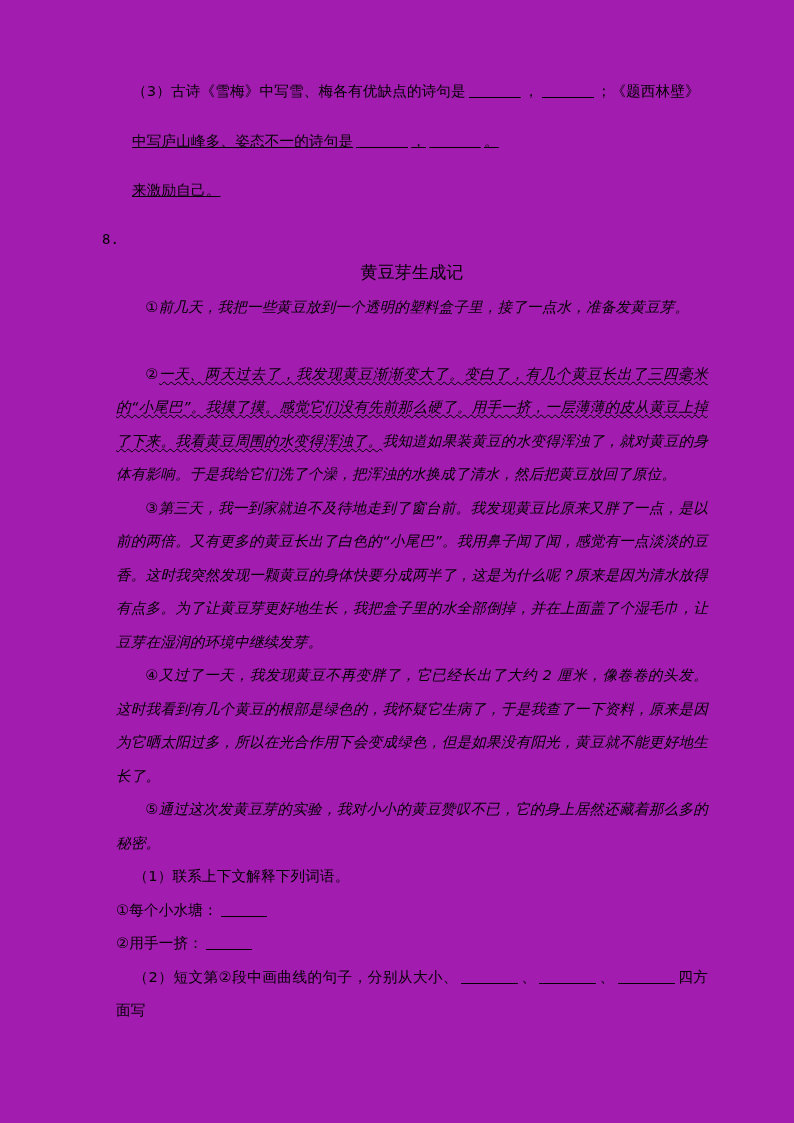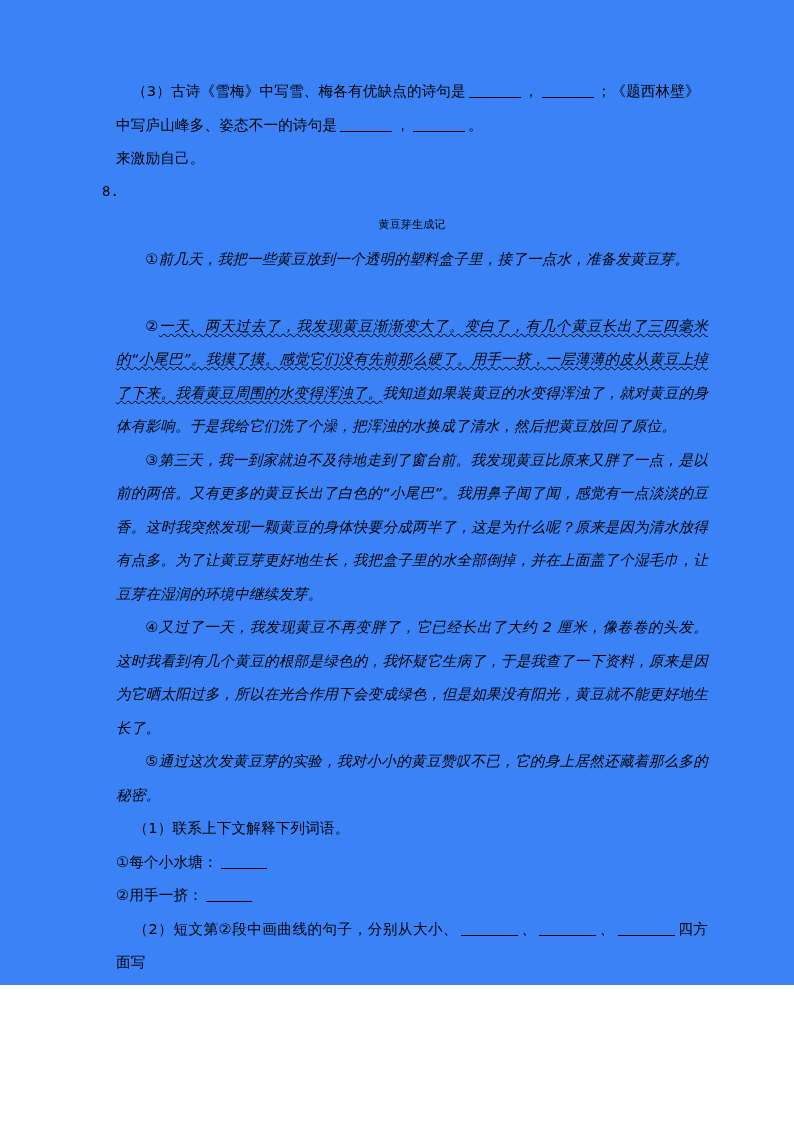--- a/index.html
+++ b/index.html
@@ -10,38 +10,39 @@
   body {
     width: 794px;
     height: 1123px;
     font-family: "DejaVu Sans", sans-serif;
     color: #000000;
     overflow: hidden;
   }
   .page {
     position: relative;
     width: 794px;
-    height: 985px;
-    background: #3b82f6;
+    height: 1123px;
+    background: #a21caf;
     box-sizing: border-box;
     padding: 74px 86px 0 116px;
   }
   .doc-body {
     font-size: 14.6px;
     line-height: 33.5px;
     letter-spacing: 0.15px;
     text-align: justify;
     text-justify: inter-ideograph;
   }
   .q-block {
     margin: 0;
   }
   .q-line {
-    margin: 0;
+    margin: 16px;
     text-indent: 0;
+    text-decoration: underline;
   }
   .q-para-sub {
     margin: 0;
     text-indent: 1.1em;
   }
   
   .blank {
     display: inline-block;
     border-bottom: 1.4px solid #000;
     height: 0.95em;
@@ -58,21 +59,21 @@
     font-size: 14px;
     margin: 0;
     text-indent: 0;
     margin-left: -14px;
   }
 
   
   .article-title {
     text-align: center;
     margin: 0;
-    font-size: 11px;
+    font-size: 17px;
     line-height: 33.5px;
   }
   .art-para {
     margin: 0;
     text-indent: 2em;
     text-align: justify;
     text-justify: inter-ideograph;
     font-style: italic;
   }
   .spacer-line { height: 33.5px; }

